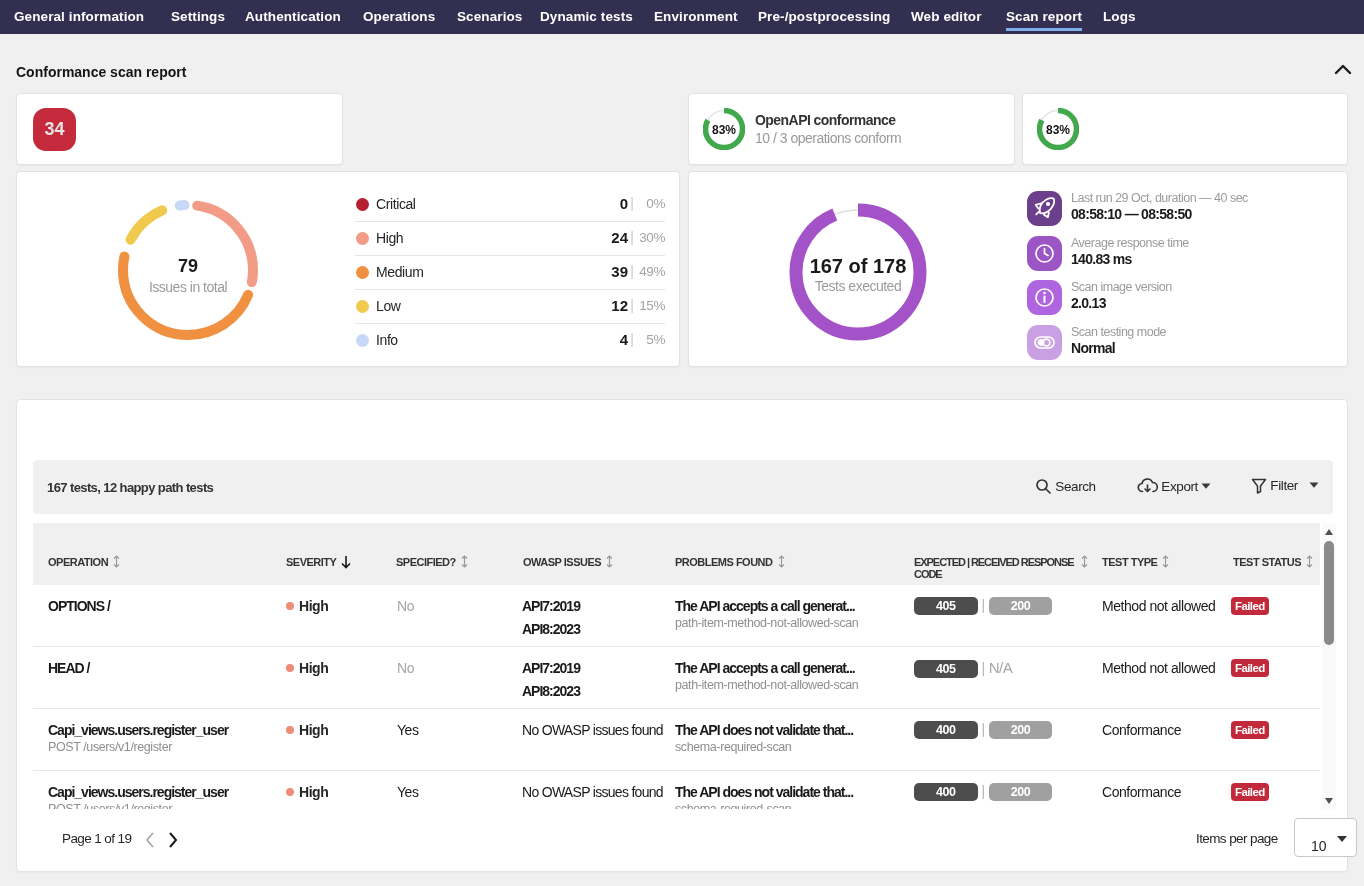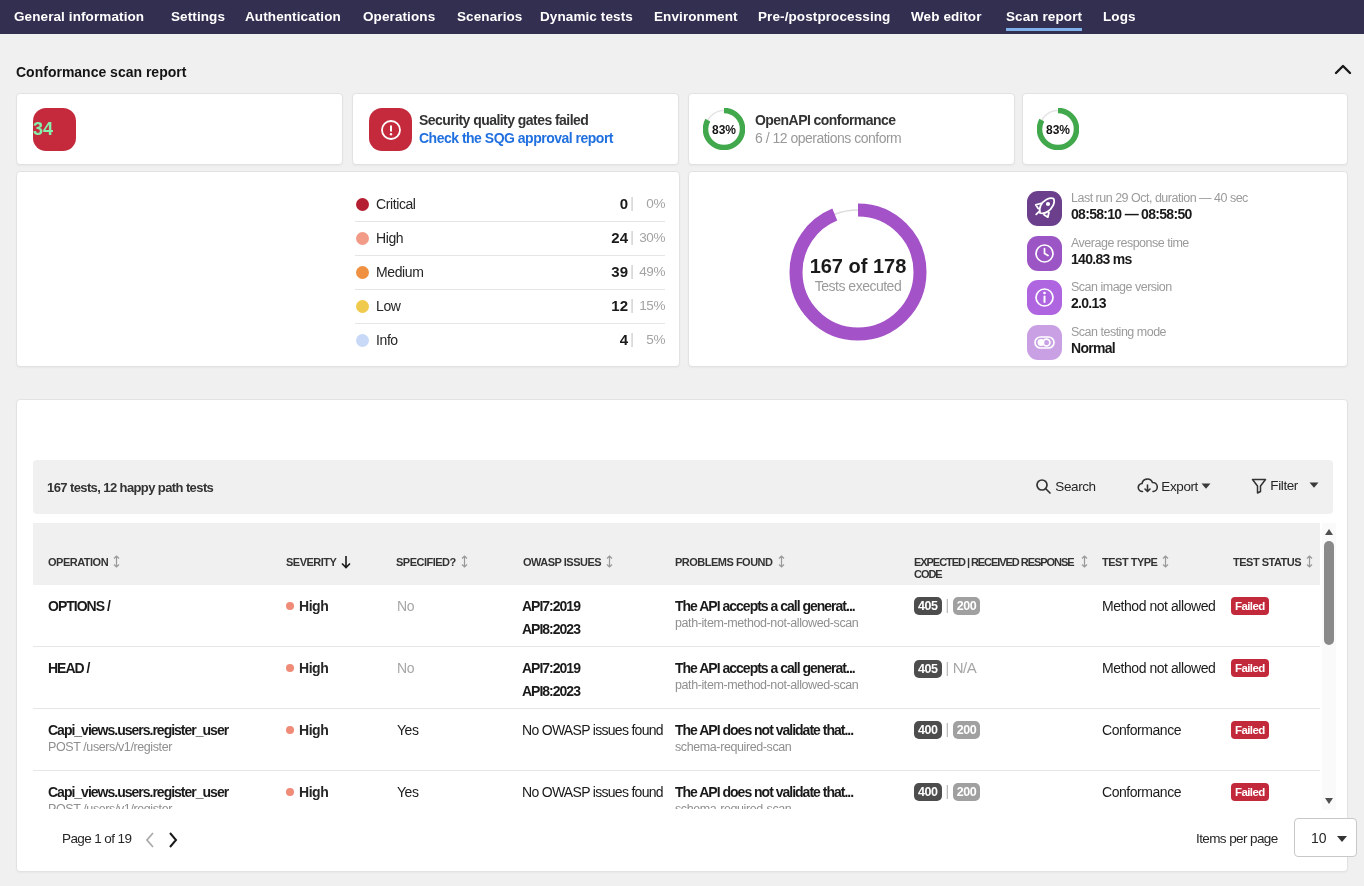--- a/index.html
+++ b/index.html
@@ -11,21 +11,21 @@
 .nav .active:after { content:""; position:absolute; left:0; right:0; bottom:3px; height:3px; background:#7fb0ea; }
 
 .sechead { position:absolute; left:16px; top:64px; font-size:14px; font-weight:700; color:#141414; }
 .chev-up { position:absolute; left:1334px; top:62px; width:18px; height:16px; }
 
 .cards { position:absolute; left:16px; top:93px; width:1332px; height:72px; }
 .card { position:absolute; top:0; width:327px; height:72px; background:#fff; border:1px solid #e2e2e2; border-radius:4px; box-shadow:0 1px 2px rgba(0,0,0,.04); }
 .card .icon { position:absolute; left:16px; top:14px; width:43px; height:43px; border-radius:13px; }
 .card .icon.ring { left:14px; top:14px; width:42px; height:42px; }
 .card .icon.red { background:#c42a3c; }
-.card .num { color:#86efac; font-size:18px; font-weight:700; text-align:left; line-height:43px; }
+.card .num { color:#e5e5e5; font-size:18px; font-weight:700; text-align:center; line-height:43px; }
 .card .txt { position:absolute; left:66px; top:17px; line-height:18.2px; font-size:14px; letter-spacing:-0.5px; white-space:nowrap; }
 .card .t1 { font-weight:700; color:#333; letter-spacing:-0.55px; }
 .card .t2 { color:#999; }
 .card .t2.link { color:#2170e0; font-weight:700; }
 
 .panel { position:absolute; background:#fff; border:1px solid #e2e2e2; border-radius:4px; box-shadow:0 1px 2px rgba(0,0,0,.04); top:171px; height:196px; }
 .panel.p1 { left:16px; width:664px; }
 .panel.p2 { left:688px; width:660px; }
 .donut { position:absolute; }
 .donut .big { position:absolute; width:100%; text-align:center; font-size:18px; font-weight:700; color:#1a1a1a; }
@@ -62,36 +62,36 @@
 .th svg { vertical-align:-2px; margin-left:4px; }
 
 .tbody { position:absolute; left:16px; top:185px; width:1287px; height:224px; overflow:hidden; }
 .trow { position:absolute; left:0; width:100%; height:62px; border-bottom:1px solid #e6e6e6; }
 .cell { position:absolute; font-size:14px; letter-spacing:-0.45px; color:#1a1a1a; white-space:nowrap; }
 .cmain { font-weight:700; letter-spacing:-1px; }
 .csub { font-size:12.5px; letter-spacing:-0.4px; color:#8f8f8f; }
 .cgray { color:#a6a6a6; }
 .sevdot { display:inline-block; width:8px; height:8px; border-radius:50%; background:#ef8b77; margin-right:5px; vertical-align:1px; }
 .sevtxt { font-weight:700; color:#262626; }
-.badge { display:inline-block; height:18px; line-height:18px; padding:0 4px; border-radius:5px; color:#fff; font-size:12.5px; font-weight:700; }
+.badge { display:inline-block; height:18px; line-height:18px; padding:0 22px; border-radius:5px; color:#fff; font-size:12.5px; font-weight:700; }
 .badge.dk { background:#4d4d4d; }
 .badge.lt { background:#a0a0a0; }
 .bpipe { color:#b5b5b5; margin:0 4px; font-size:14px; }
 .failed { display:inline-block; height:18px; line-height:18px; padding:0 4px; border-radius:4px; background:#c2293b; color:#fff; font-size:11.5px; letter-spacing:-0.6px; font-weight:700; }
 
 .sbar { position:absolute; left:1305px; top:123px; width:14px; height:287px; background:#fafafa; }
 .sbar .up { position:absolute; left:3px; top:6px; width:0; height:0; border-left:4px solid transparent; border-right:4px solid transparent; border-bottom:6px solid #505050; }
 .sbar .dn { position:absolute; left:3px; bottom:6px; width:0; height:0; border-left:4px solid transparent; border-right:4px solid transparent; border-top:6px solid #505050; }
 .sbar .thumb { position:absolute; left:2px; top:18px; width:10px; height:104px; border-radius:5px; background:#8a8a8a; }
 
 .pager { position:absolute; left:0; top:411px; width:100%; height:62px;margin-left:25px; }
 .pager .pinfo { position:absolute; left:20px; top:20px; font-size:13.5px; letter-spacing:-0.6px; color:#262626; }
 .ipp { position:absolute; left:1154px; top:20px; font-size:13.5px; letter-spacing:-0.6px; color:#262626; }
 .sel { position:absolute; left:1252px; top:7px; width:63px; height:39px; border:1px solid #c8c8c8; border-radius:4px; background:#fff; }
-.sel .v { position:absolute; left:16px; top:11px; font-size:14px; color:#262626; }
+.sel .v { position:absolute; left:16px; top:19px; font-size:14px; color:#262626; }
 .sel .car { position:absolute; right:9px; top:17px; width:0; height:0; border-left:5px solid transparent; border-right:5px solid transparent; border-top:6px solid #333; }
 </style>
 </head>
 <body>
 <div class="nav">
   <a style="left:14px">General information</a>
   <a style="left:171px">Settings</a>
   <a style="left:245px">Authentication</a>
   <a style="left:363px">Operations</a>
   <a style="left:457px">Scenarios</a>
@@ -105,54 +105,53 @@
 
 <div class="sechead">Conformance scan report</div>
 <svg class="chev-up" viewBox="0 0 18 16">
     <path d="M2 11 L9 4 L16 11" fill="none" stroke="#1a1a1a" stroke-width="2.4" stroke-linecap="round" stroke-linejoin="round"></path>
   </svg>
 
 <div class="cards">
   <div class="card" style="left:0">
     <div class="icon red num">34</div>
   </div>
-  <div class="card" style="left:336px">
-    <div class="icon red" style="text-align:center">
-      <svg width="24" height="24" viewBox="0 0 24 24" style="margin-top:10px">
-          <circle cx="12" cy="12" r="9" fill="none" stroke="#fff" stroke-width="1.8"></circle>
-          <line x1="12" y1="7.5" x2="12" y2="13.5" stroke="#fff" stroke-width="2"></line>
-          <circle cx="12" cy="16.3" r="1.2" fill="#fff"></circle>
-        </svg>
-    </div>
-    <div class="txt">
-        <div class="t1">Security quality gates failed</div>
-        <div class="t2 link">Check the SQG approval report</div>
-      </div>
-  </div>
   <div class="card" style="left:672px">
     <div class="icon ring"><svg width="42" height="42" viewBox="0 0 42 42">
           <circle cx="21" cy="21" r="18.5" fill="none" stroke="#e4e4e4" stroke-width="1.5"></circle>
           <circle cx="21" cy="21" r="18.5" fill="none" stroke="#41a84b" stroke-width="5.5" pathLength="360" stroke-dasharray="299 61" transform="rotate(-90 21 21)"></circle>
           <text x="21" y="25.5" text-anchor="middle" font-size="12" font-weight="bold" fill="#141414">83%</text>
         </svg></div>
     <div class="txt">
         <div class="t1">OpenAPI conformance</div>
-        <div class="t2">6 / 12 operations conform</div>
+        <div class="t2">10 / 3 operations conform</div>
       </div>
   </div>
   <div class="card" style="left:1006px;width:326px">
     <div class="icon ring"><svg width="42" height="42" viewBox="0 0 42 42">
           <circle cx="21" cy="21" r="18.5" fill="none" stroke="#e4e4e4" stroke-width="1.5"></circle>
           <circle cx="21" cy="21" r="18.5" fill="none" stroke="#41a84b" stroke-width="5.5" pathLength="360" stroke-dasharray="299 61" transform="rotate(-90 21 21)"></circle>
           <text x="21" y="25.5" text-anchor="middle" font-size="12" font-weight="bold" fill="#141414">83%</text>
         </svg></div>
   </div>
 </div>
 
 <div class="panel p1">
+  <div class="donut" style="left:101px;top:28px;width:140px;height:140px">
+    <svg width="140" height="140" viewBox="0 0 140 140">
+      <g transform="rotate(-90 70 70)">
+        <circle cx="70" cy="70" r="65" fill="none" stroke="#f29c88" stroke-width="10" stroke-linecap="round" pathLength="360" stroke-dasharray="92.5 267.5" stroke-dashoffset="-8.2"></circle>
+        <circle cx="70" cy="70" r="65" fill="none" stroke="#ef9140" stroke-width="10" stroke-linecap="round" pathLength="360" stroke-dasharray="169.6 190.4" stroke-dashoffset="-112.4"></circle>
+        <circle cx="70" cy="70" r="65" fill="none" stroke="#f0ca4d" stroke-width="10" stroke-linecap="round" pathLength="360" stroke-dasharray="38.7 321.3" stroke-dashoffset="-297.9"></circle>
+        <circle cx="70" cy="70" r="65" fill="none" stroke="#c8d9f7" stroke-width="10" stroke-linecap="round" pathLength="360" stroke-dasharray="4.2 355.8" stroke-dashoffset="-352.6"></circle>
+      </g>
+    </svg>
+    <div class="big" style="top:56px">79</div>
+    <div class="sub" style="top:79px">Issues in total</div>
+  </div>
   <div class="legend">
     <div class="lrow">
         <span class="dot" style="background:#b51f32"></span>
         <span class="lab">Critical</span>
         <span class="val">0</span>
         <span class="pipe">|</span>
         <span class="pct">0%</span>
       </div>
     <div class="lrow">
         <span class="dot" style="background:#f29c88"></span>

